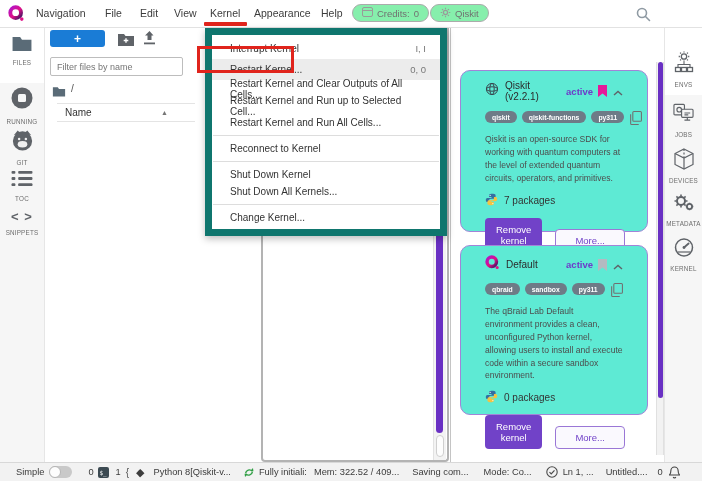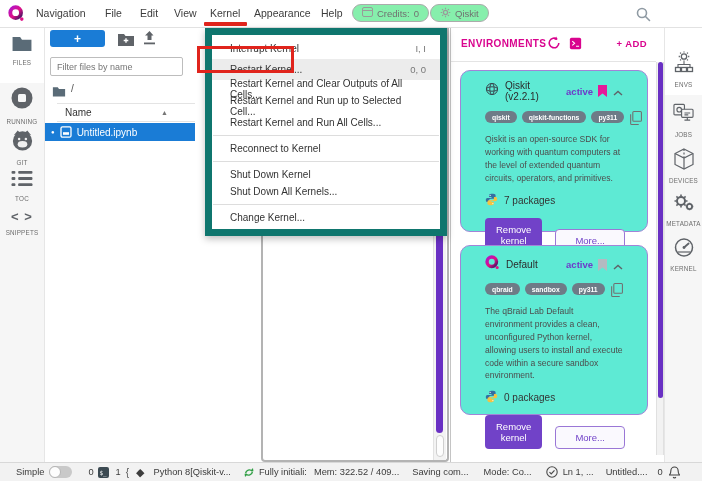--- a/index.html
+++ b/index.html
@@ -176,53 +176,31 @@
     <span class="abs" style="left:7px;top:56px;"><svg width="14" height="11" viewBox="0 0 22 18">
           <path d="M1 2h8l2 3h10v12H1z" fill="#5a6b77"></path>
         </svg></span>
     <span class="abs" style="left:26px;top:56px;font-size:10px;color:#555;">/</span>
 
     <div class="fhead">
       <span style="margin-left:8px;font-size:10px;color:#333;">Name</span>
       <span style="position:absolute;left:104px;top:5px;font-size:7px;color:#757575;">▲</span>
     </div>
 
-    <div class="frow">
-      <span style="margin-left:6px;font-size:6px;">●</span>
-      <span style="margin-left:5px;display:inline-flex;">
-          <svg width="12" height="12" viewBox="0 0 12 12">
-            <rect x="1" y="0.8" width="10" height="10.4" rx="1.5" fill="none" stroke="#fff" stroke-width="1.3"></rect>
-            <rect x="3" y="6.2" width="6" height="2.6" fill="#fff"></rect>
-          </svg>
-        </span>
-      <span style="margin-left:5px;">Untitled.ipynb</span>
-    </div>
   </div>
 
   <div class="abs mainbg"></div>
   <div class="abs nbbox">
     <div class="nbtrack">
       <div class="nbthumb"></div>
       <div class="nbcap"></div>
     </div>
   </div>
 
   <div class="abs envpanel">
-    <div class="envhead">
-      <span class="envtitle">ENVIRONMENTS</span>
-      <span class="abs" style="left:96px;top:9px;"><svg width="14" height="14" viewBox="0 0 16 16">
-            <path d="M13.5 8a5.5 5.5 0 1 1-1.9-4.2" fill="none" stroke="#d9048e" stroke-width="1.8"></path>
-            <path d="M10.6 0.6l1.2 3.4-3.4.5z" fill="#d9048e"></path>
-          </svg></span>
-      <span class="abs" style="left:118px;top:9px;"><svg width="13" height="13" viewBox="0 0 12 12">
-            <rect x="0.8" y="0.8" width="10.4" height="10.4" rx="1.5" fill="#d9048e"></rect>
-            <path d="M3 3.8l2.2 2L3 7.8M6.5 8.6H9.3" stroke="#fff" stroke-width="1" fill="none"></path>
-          </svg></span>
-      <span class="envadd">+ ADD</span>
-    </div>
 
     <div class="card" style="top:43px;height:162px;">
       <div class="card-head">
         <span><svg width="14" height="14" viewBox="0 0 14 14">
               <g fill="none" stroke="#37474f" stroke-width="1">
                 <circle cx="7" cy="7" r="5.6"></circle>
                 <ellipse cx="7" cy="7" rx="5.6" ry="2.2"></ellipse>
                 <ellipse cx="7" cy="7" rx="2.2" ry="5.6"></ellipse>
               </g>
             </svg></span>

